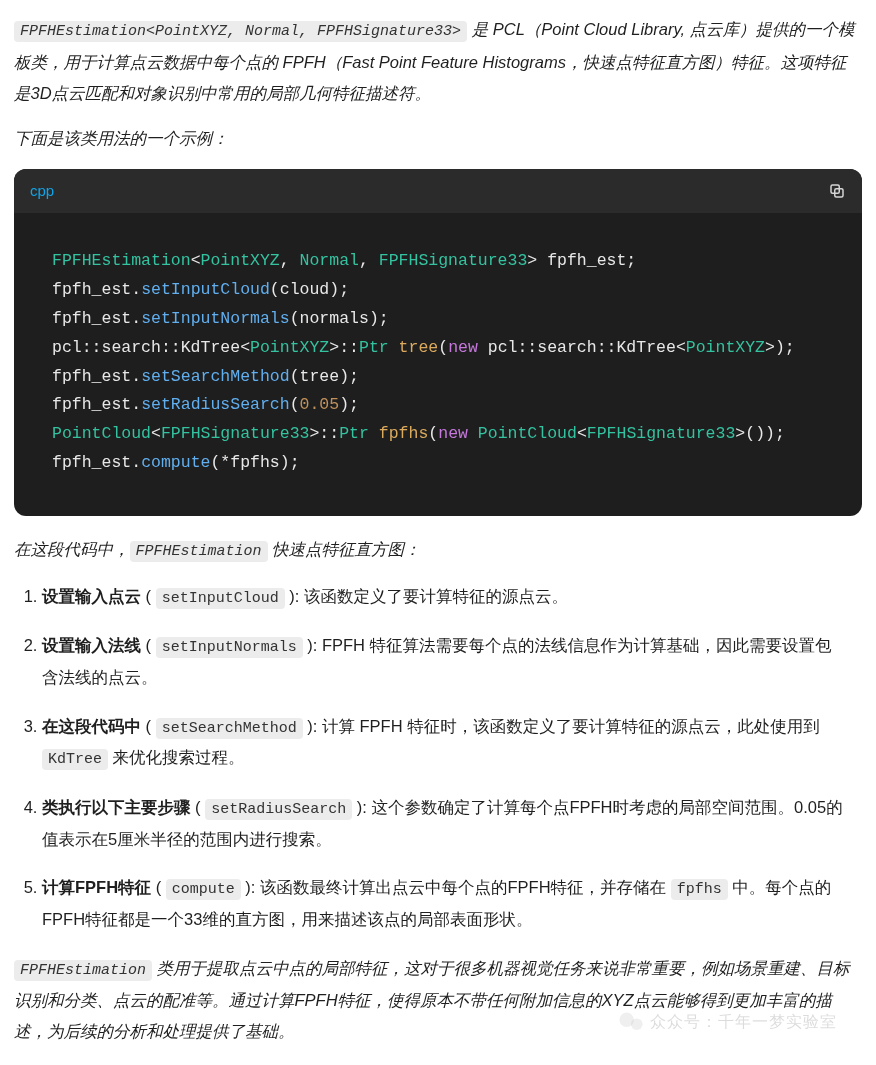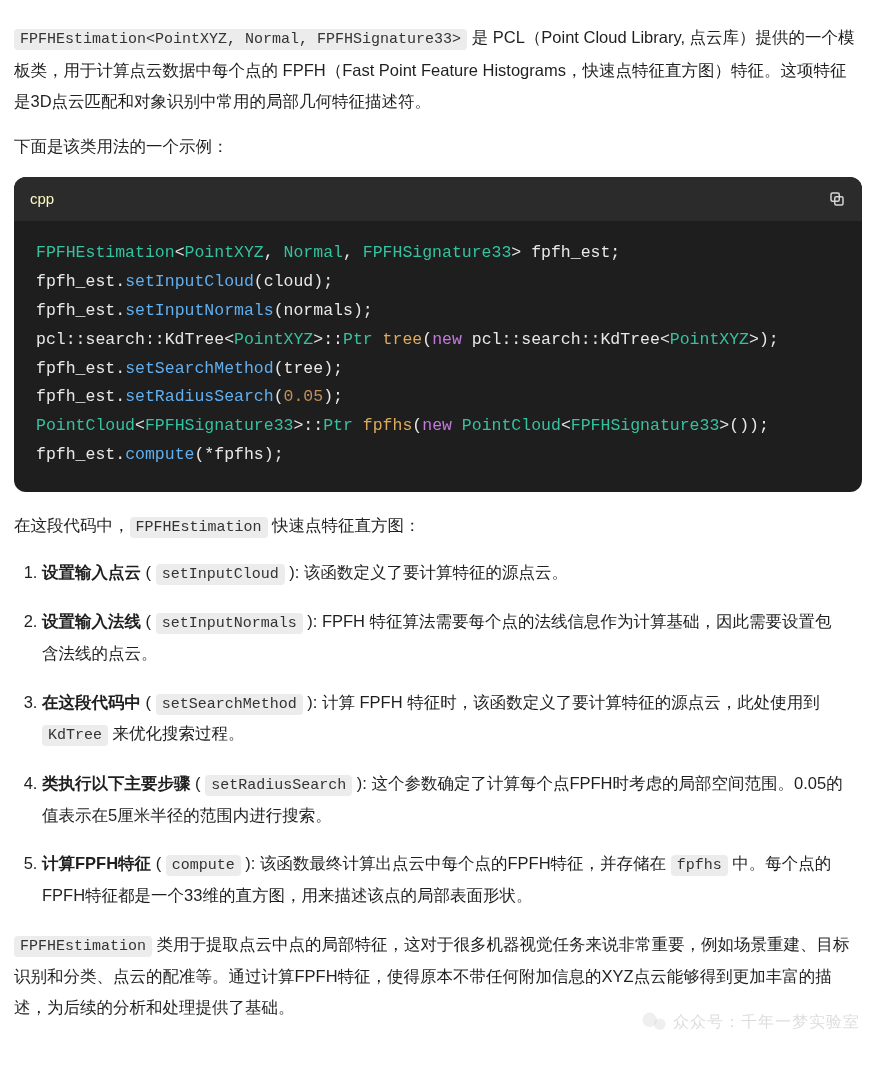--- a/index.html
+++ b/index.html
@@ -7,21 +7,21 @@
     margin: 0;
     padding: 14px;
     font-family: -apple-system, BlinkMacSystemFont, "PingFang SC", "Hiragino Sans GB", "Microsoft YaHei", "Segoe UI", sans-serif;
     font-size: 16.5px;
     line-height: 1.9;
     color: #1f1f1f;
     background: #fff;
     width: 876px;
   }
 
-  p { margin: 8px 0 14px 0; }
+  p { margin: 0 0 14px 0; font-style: italic; }
 
   code.inline {
     background: #ececec;
     padding: 2px 6px;
     border-radius: 4px;
     font-family: "SFMono-Regular", Consolas, "Liberation Mono", Menlo, monospace;
     font-size: 15px;
     color: #333;
   }
 
@@ -30,32 +30,32 @@
     border-radius: 12px;
     overflow: hidden;
     margin: 14px 0 18px 0;
   }
   .code-header {
     display: flex;
     justify-content: space-between;
     align-items: center;
     background: #2b2b2b;
     padding: 8px 16px;
-    color: #fef9c3;
+    color: #0ea5e9;
     font-size: 15px;
   }
   .copy-icon {
     color: #d5d5d5;
     display: inline-flex;
     align-items: center;
     cursor: pointer;
   }
   .copy-icon svg { width: 18px; height: 18px; }
   pre {
-    margin: 0;
+    margin: 16px;
     padding: 18px 22px 22px 22px;
     font-family: "SFMono-Regular", Consolas, "Liberation Mono", Menlo, monospace;
     font-size: 16.5px;
     line-height: 1.75;
     color: #e8e8e8;
     white-space: pre;
     overflow-x: auto;
   }
 
   
@@ -72,21 +72,21 @@
     margin: 0 15px 14px 0;
   }
   ol li {
     margin-bottom: 18px;
     line-height: 1.85;
   }
   ol li strong { font-weight: 700; }
 
   .watermark {
     position: fixed;
-    right: 16px;
+    right: 39px;
     bottom: 28px;
     color: rgba(60,60,60,0.18);
     font-size: 16px;
     letter-spacing: 1px;
     pointer-events: none;
     display: flex;
     align-items: center;
     gap: 6px;
     text-align: center;
   }

